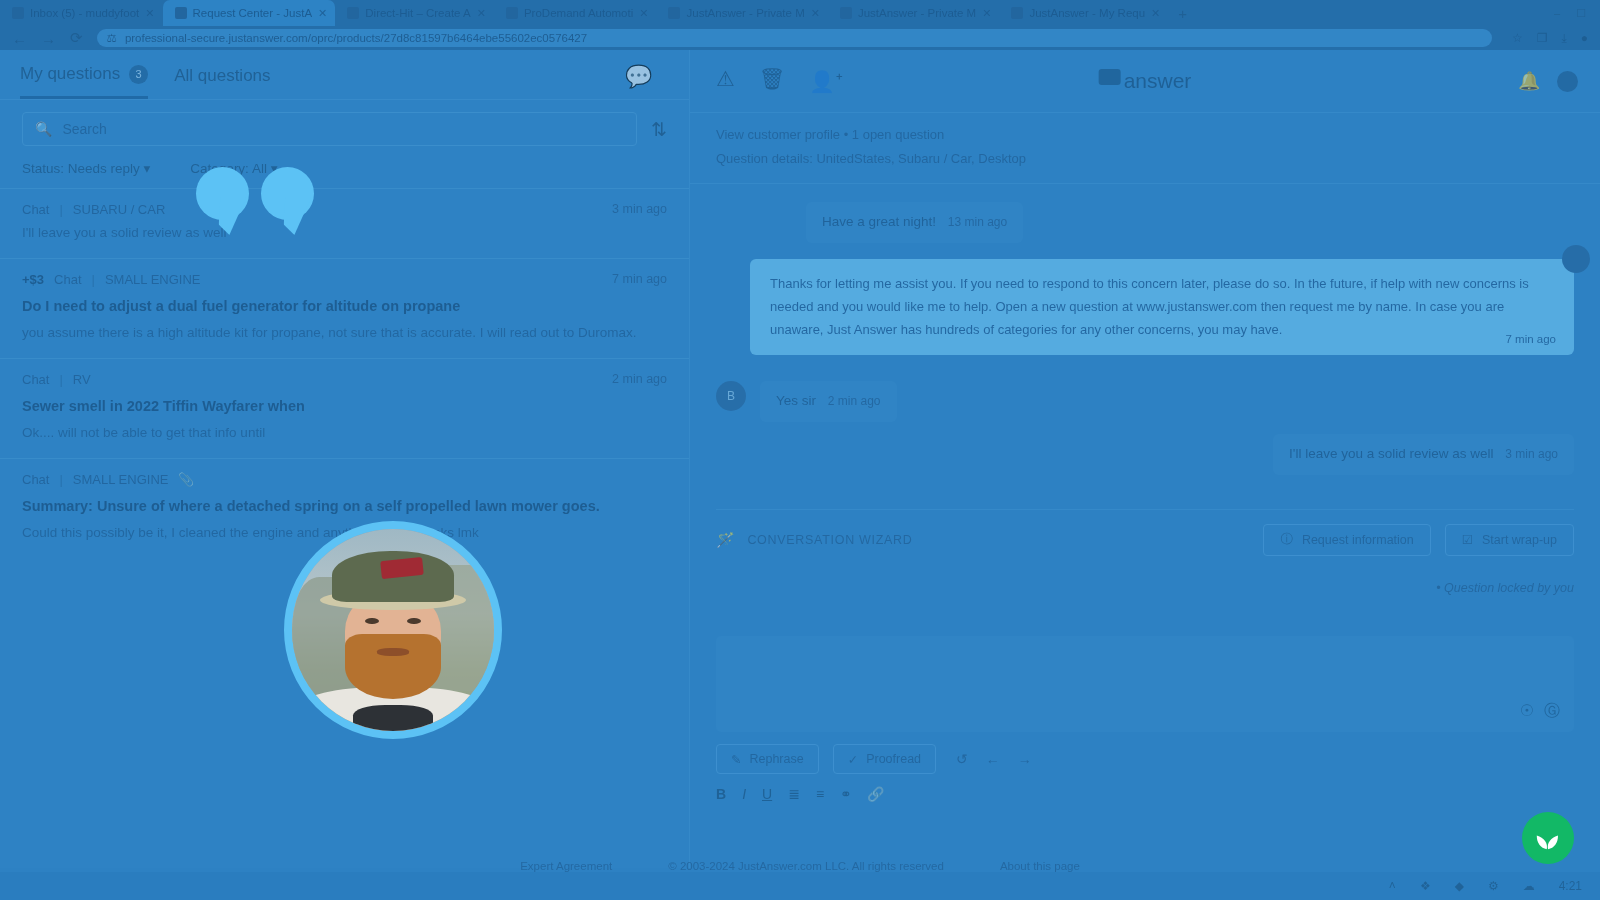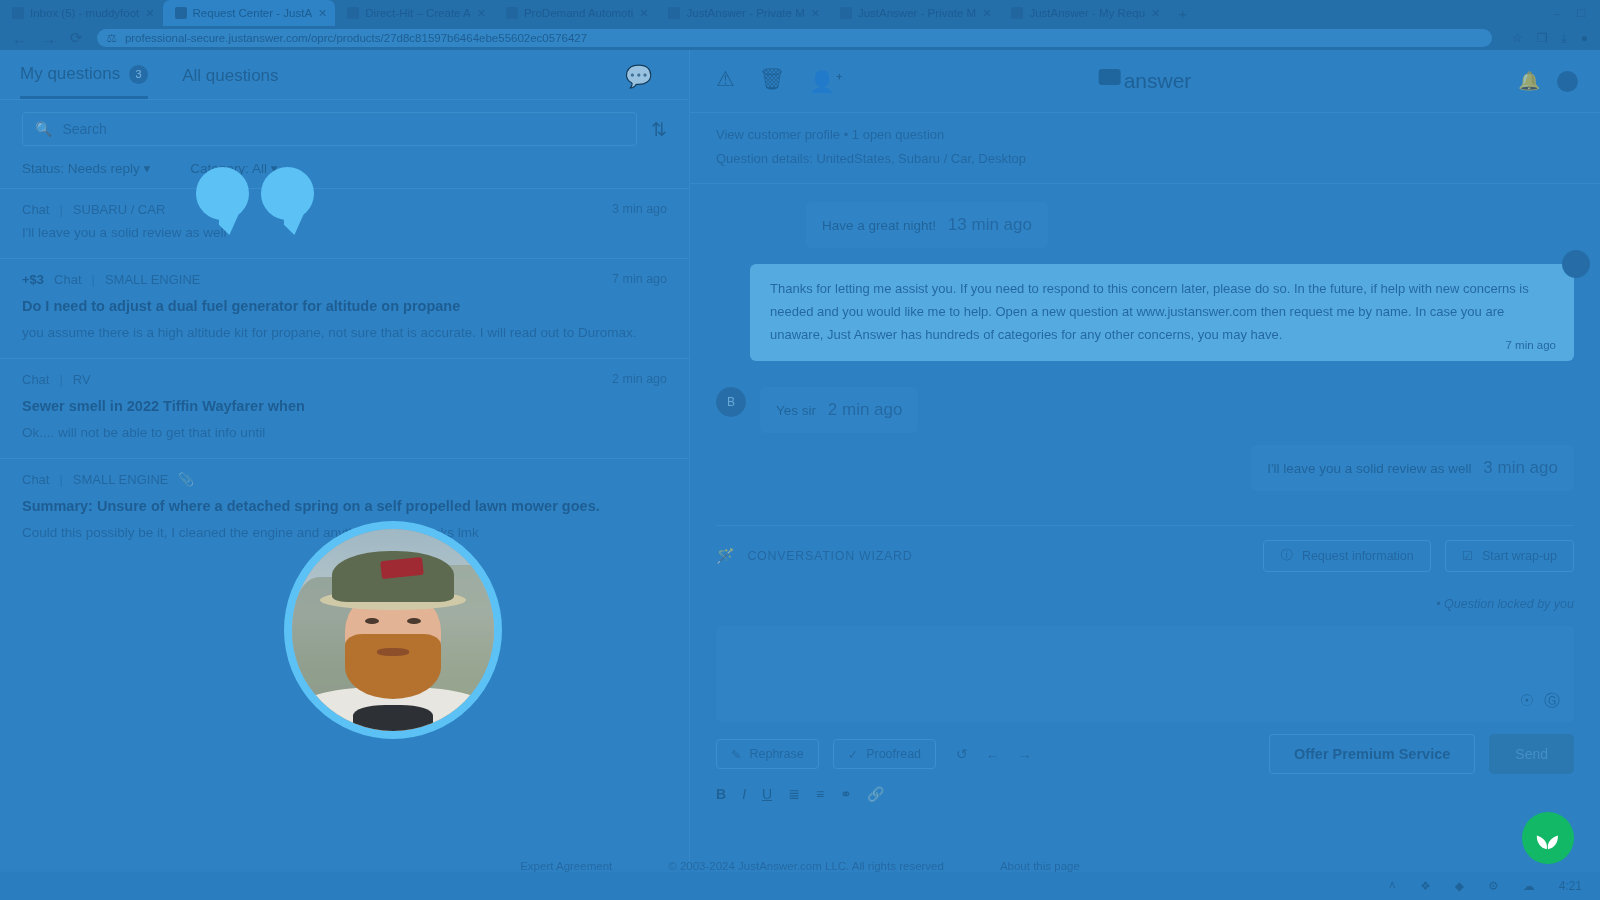--- a/index.html
+++ b/index.html
@@ -43,21 +43,21 @@
     display:flex; align-items:center; gap:8px; padding:0 10px;
     font-size:11.5px; color:#123f69; white-space:nowrap; overflow:hidden;
   }
   .urlicons{ display:flex; gap:14px; align-items:center; color:#11406a; font-size:12px; padding-left:6px; }
 
   
   .appbody{ position:absolute; left:0; top:50px; width:1600px; height:850px; background:#3083c4; }
 
   
   .leftpanel{ position:absolute; left:0; top:0; width:690px; height:818px; background:#3285c6; border-right:1px solid #3f93d0; }
-  .lp-tabs{ display:flex; align-items:center; gap:34px; padding:14px 20px 0 20px; position:relative; }
+  .lp-tabs{ display:flex; align-items:center; gap:26px; padding:14px 20px 0 20px; position:relative; }
   .lp-tab{ font-size:17px; color:#16466f; padding-bottom:12px; display:flex; align-items:center; gap:9px; }
   .lp-tab.active{ border-bottom:3px solid #17578f; }
   .badge-ct{
     width:19px; height:19px; border-radius:50%; background:#1d5a8f; color:#bfe0f5;
     font-size:11px; display:flex; align-items:center; justify-content:center;
   }
   .lp-chat-icon{ position:absolute; right:36px; top:14px; font-size:22px; color:#17507f; }
   .lp-sep{ height:1px; background:#4295d2; }
 
   .searchrow{ display:flex; align-items:center; gap:14px; padding:12px 22px; }
@@ -90,21 +90,21 @@
   .rp-avatar{ width:21px; height:21px; border-radius:50%; background:#1d5689; }
 
   .rp-details{ padding:10px 26px 12px 26px; border-top:1px solid #4093d0; border-bottom:1px solid #4093d0; }
   .rp-details div{ font-size:13px; color:#1b5184; line-height:1.85; }
 
   .bubble-row{ padding:0 26px; margin-top:18px; display:flex; }
   .bubble{
     background:#3689c9; border-radius:6px; padding:10px 16px;
     font-size:13.5px; color:#174a78; line-height:1.55; position:relative;
   }
-  .bubble .tstamp{ font-size:17px; color:#1d5386; margin-left:8px; }
+  .bubble .tstamp{ font-size:12px; color:#1d5386; margin-left:8px; }
   .bubble.indent{ margin-left:60px; }
   .msg-avatar{
     width:30px; height:30px; border-radius:50%; background:#255f94;
     display:flex; align-items:center; justify-content:center;
     color:#9ecdea; font-size:12px; margin-right:14px; flex:0 0 30px;
   }
   .long-msg{
     margin:16px 26px 0 60px; padding:14px 20px; border-radius:6px; background:#7dd3fc;
     font-size:13px; color:#1d5285; line-height:1.75; position:relative;
   }
@@ -421,24 +421,20 @@
             <span>Rephrase</span>
           </div>
           <div class="ghostbtn">
             <span>✓</span>
             <span>Proofread</span>
           </div>
           <div class="undoicons">
             <span>↺</span>
             <span>←</span>
             <span>→</span>
-          </div>
-          <div class="sendwrap">
-            <div class="premium">Offer Premium Service</div>
-            <div class="sendbtn">Send</div>
           </div>
         </div>
         <div class="fmtbar">
           <span style="font-weight:bold;">B</span>
           <span style="font-style:italic;">I</span>
           <span style="text-decoration:underline;">U</span>
           <span>≣</span>
           <span>≡</span>
           <span>⚭</span>
           <span>🔗</span>

